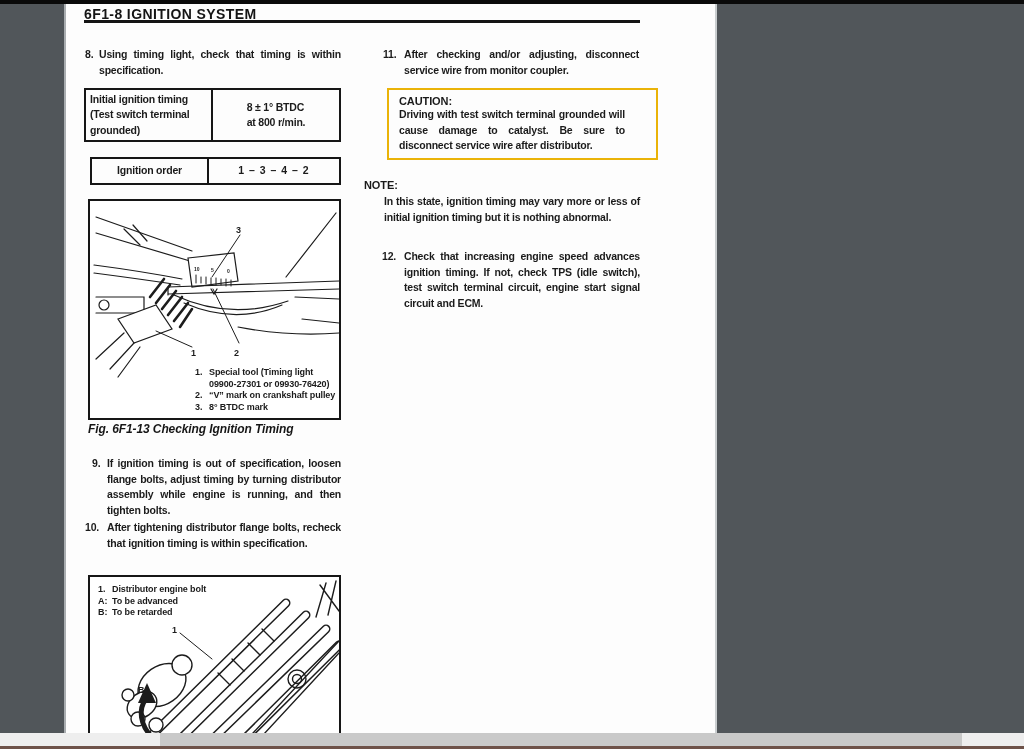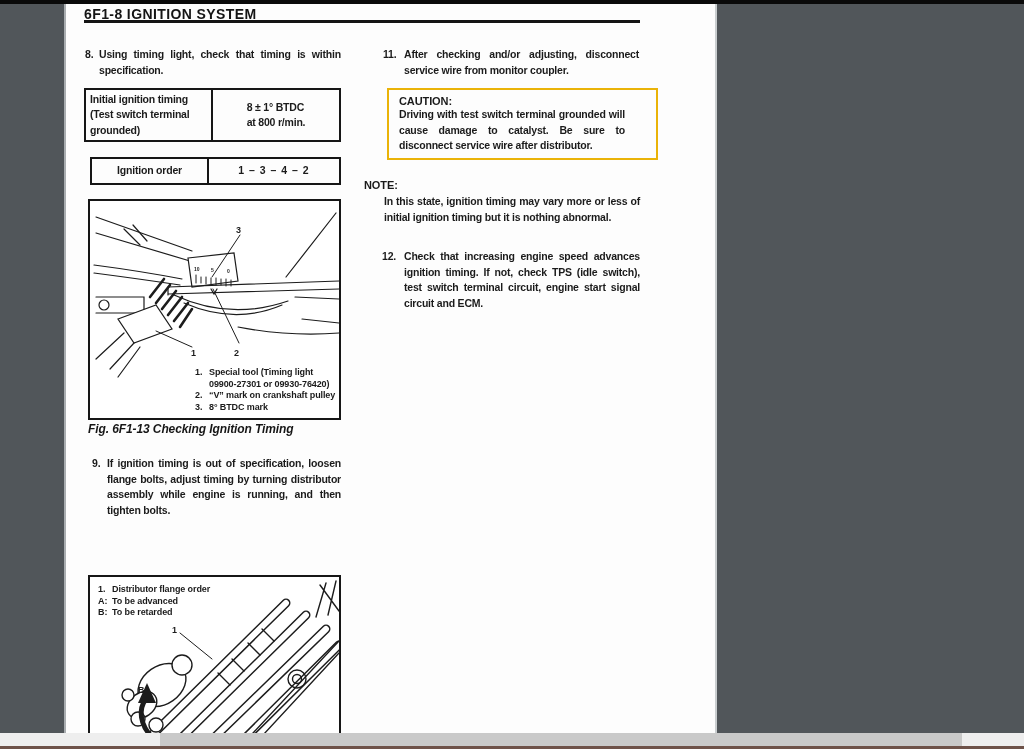--- a/index.html
+++ b/index.html
@@ -116,20 +116,24 @@
         <span class="num">3.</span>
         <span>8° BTDC mark</span>
       </div>
     </div>
   </div>
   <div class="abs caption" style="left:88px; top:422px;">Fig. 6F1-13  Checking Ignition Timing</div>
 
   <div class="abs li body-text" style="left:92px; top:456px; width:249px;">
     <span class="num" style="width:15px;">9.</span>
     <span class="txt">If ignition timing is out of specification, loosen flange bolts, adjust timing by turning distributor assembly while engine is running, and then tighten bolts.</span>
+  </div>
+  <div class="abs li body-text" style="left:85px; top:520px; width:256px;">
+    <span class="num" style="width:22px;">10.</span>
+    <span class="txt">After tightening distributor flange bolts, recheck that ignition timing is within specification.</span>
   </div>
 
   <div class="abs figbox" style="left:88px; top:575px; width:249px; height:170px;">
     <svg width="249" height="170" viewBox="0 0 249 170" style="position:absolute; left:0; top:0;">
       <g stroke="#1c1c1c" fill="none" stroke-linecap="round">
         <g stroke-width="9">
           <path d="M54,166 L196,26"></path>
           <path d="M76,176 L216,38"></path>
           <path d="M98,186 L236,52"></path>
           <path d="M120,196 L249,68"></path>
@@ -156,21 +160,21 @@
         <path d="M90,56 L122,82" stroke-width="1"></path>
         <path d="M62,160 C50,148 48,132 56,122" stroke-width="5"></path>
       </g>
       <polygon points="48,126 57,106 66,126" fill="#1c1c1c"></polygon>
       <text x="82" y="56" font-size="9" fill="#1c1c1c">1</text>
       <text x="48" y="116" font-size="9" fill="#1c1c1c">B</text>
     </svg>
     <div class="fig-legend" style="position:absolute; left:8px; top:7px; width:170px;">
       <div class="row">
         <span class="num">1.</span>
-        <span>Distributor flange order</span>
+        <span>Distributor engine bolt</span>
       </div>
       <div class="row">
         <span class="num">A:</span>
         <span>To be advanced</span>
       </div>
       <div class="row">
         <span class="num">B:</span>
         <span>To be retarded</span>
       </div>
     </div>

